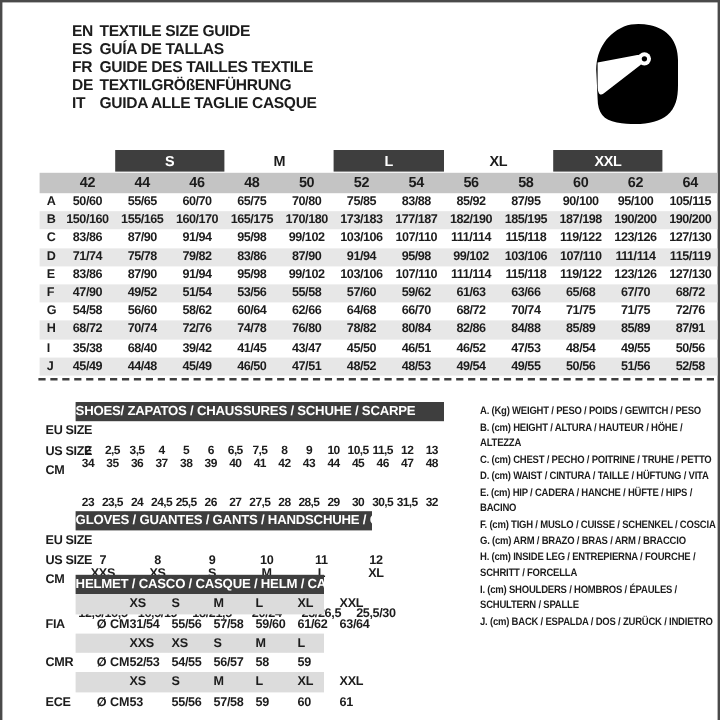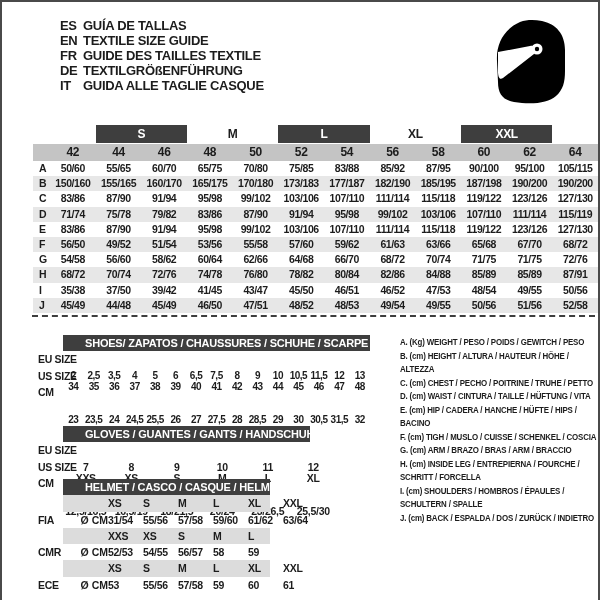--- a/index.html
+++ b/index.html
@@ -25,21 +25,21 @@
   .trow.alt{background:#e7e7e7;}
   
   .divider{position:absolute;left:30px;right:3px;top:313px;border-top:2px dashed #3e3e3e;}
   
   .sec{position:absolute;left:36px;}
   #shoes{top:333px;width:360px;}
   #gloves{top:424px;width:360px;}
   #helmet-table{top:477px;width:340px;}
   .srow,.hrow{display:flex;height:16.3px;line-height:16.3px;}
   .slabel{width:25px;box-sizing:border-box;font-size:10.5px;letter-spacing:-0.3px;white-space:nowrap;}
-  .sheader{background:#3e3e3e;color:#fff;font-size:11px;letter-spacing:-0.2px;box-sizing:border-box;padding-left:22px;white-space:nowrap;}
+  .sheader{background:#3e3e3e;color:#fff;font-size:11px;letter-spacing:-0.2px;box-sizing:border-box;padding-left:0;white-space:nowrap;}
   #shoes .sheader{width:307px;}
   #gloves .sheader{width:247px;}
   #helmet-table .sheader{width:207px;}
   .scells{display:flex;}
   #shoes .scells{width:307px;}
   #gloves .scells{width:273px;}
   .scells.shade{background:#a16207;margin-top:28px;}
   .scell{flex:1;text-align:center;font-size:10px;letter-spacing:-0.5px;white-space:nowrap;}
   #gloves .scell{font-size:10.5px;letter-spacing:-0.3px;}
   .hband{display:flex;width:255px;}
@@ -50,26 +50,26 @@
   .legend{position:absolute;left:398px;top:334px;width:230px;font-size:9px;line-height:13.5px;
     letter-spacing:-0.2px;transform:scaleX(0.88);transform-origin:0 0;}
 </style>
 </head>
 <body>
 
 <div class="page">
 
   <div id="langs" class="lang-block">
       <div class="lang-row">
+        <div class="lang-code">EN</div>
+        <div class="lang-text">TEXTILE SIZE GUIDE</div>
+      </div>
+      <div class="lang-row">
         <div class="lang-code">ES</div>
         <div class="lang-text">GUÍA DE TALLAS</div>
-      </div>
-      <div class="lang-row">
-        <div class="lang-code">EN</div>
-        <div class="lang-text">TEXTILE SIZE GUIDE</div>
       </div>
       <div class="lang-row">
         <div class="lang-code">FR</div>
         <div class="lang-text">GUIDE DES TAILLES TEXTILE</div>
       </div>
       <div class="lang-row">
         <div class="lang-code">DE</div>
         <div class="lang-text">TEXTILGRÖßENFÜHRUNG</div>
       </div>
       <div class="lang-row">
@@ -181,21 +181,21 @@
           <div class="cell">103/106</div>
           <div class="cell">107/110</div>
           <div class="cell">111/114</div>
           <div class="cell">115/118</div>
           <div class="cell">119/122</div>
           <div class="cell">123/126</div>
           <div class="cell">127/130</div>
         </div>
         <div class="trow alt">
           <div class="rlabel">F</div>
-          <div class="cell">56/50</div>
+          <div class="cell">47/90</div>
           <div class="cell">49/52</div>
           <div class="cell">51/54</div>
           <div class="cell">53/56</div>
           <div class="cell">55/58</div>
           <div class="cell">57/60</div>
           <div class="cell">59/62</div>
           <div class="cell">61/63</div>
           <div class="cell">63/66</div>
           <div class="cell">65/68</div>
           <div class="cell">67/70</div>
@@ -227,21 +227,21 @@
           <div class="cell">80/84</div>
           <div class="cell">82/86</div>
           <div class="cell">84/88</div>
           <div class="cell">85/89</div>
           <div class="cell">85/89</div>
           <div class="cell">87/91</div>
         </div>
         <div class="trow">
           <div class="rlabel">I</div>
           <div class="cell">35/38</div>
-          <div class="cell">37/50</div>
+          <div class="cell">68/40</div>
           <div class="cell">39/42</div>
           <div class="cell">41/45</div>
           <div class="cell">43/47</div>
           <div class="cell">45/50</div>
           <div class="cell">46/51</div>
           <div class="cell">46/52</div>
           <div class="cell">47/53</div>
           <div class="cell">48/54</div>
           <div class="cell">49/55</div>
           <div class="cell">50/56</div>

